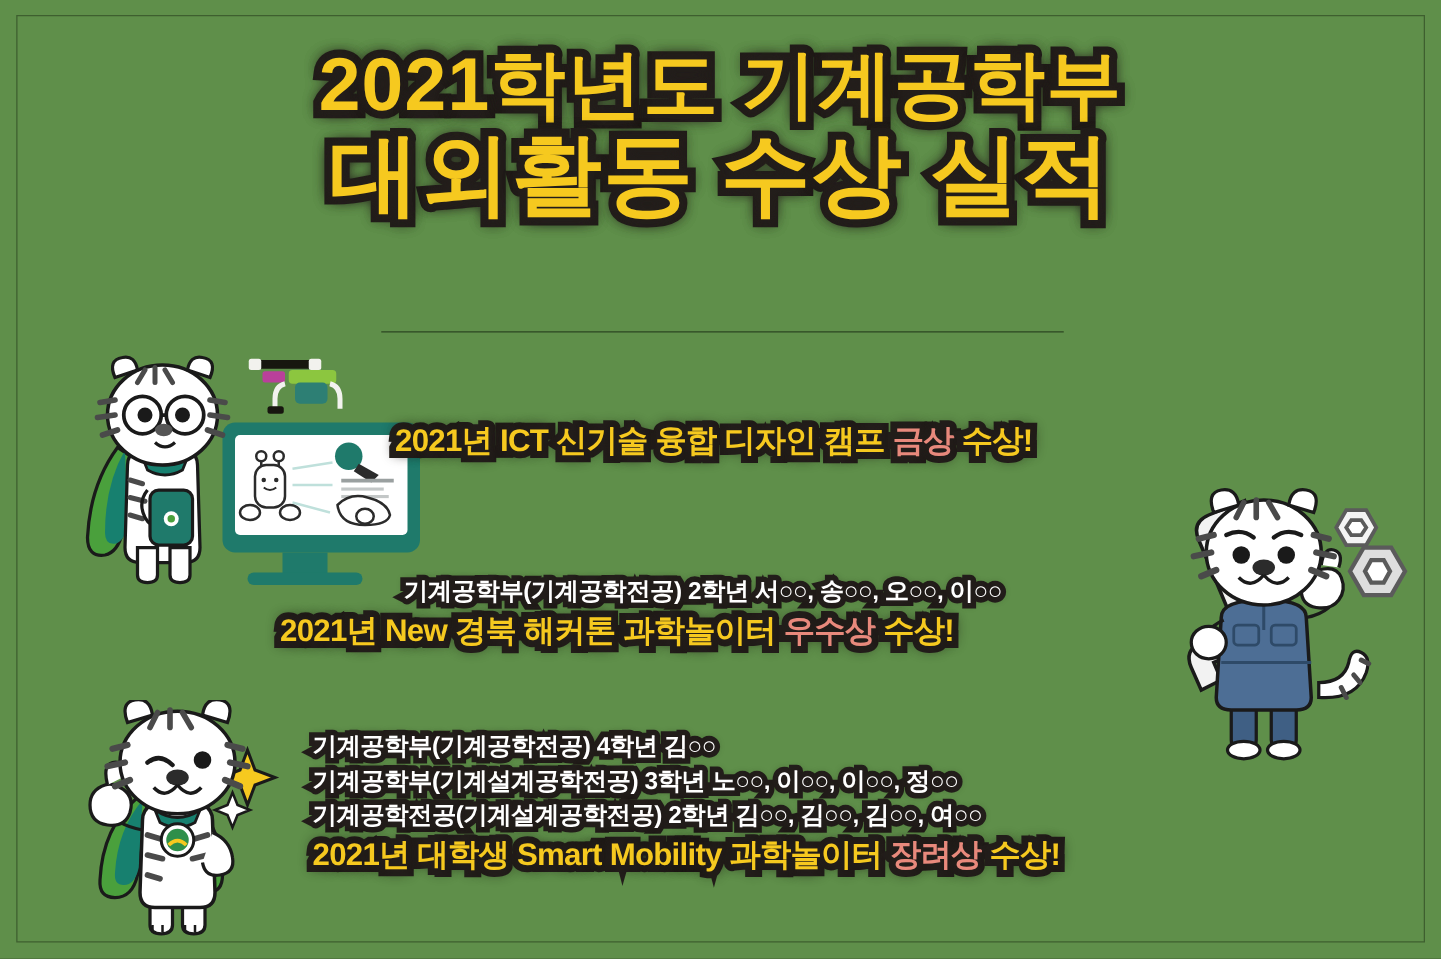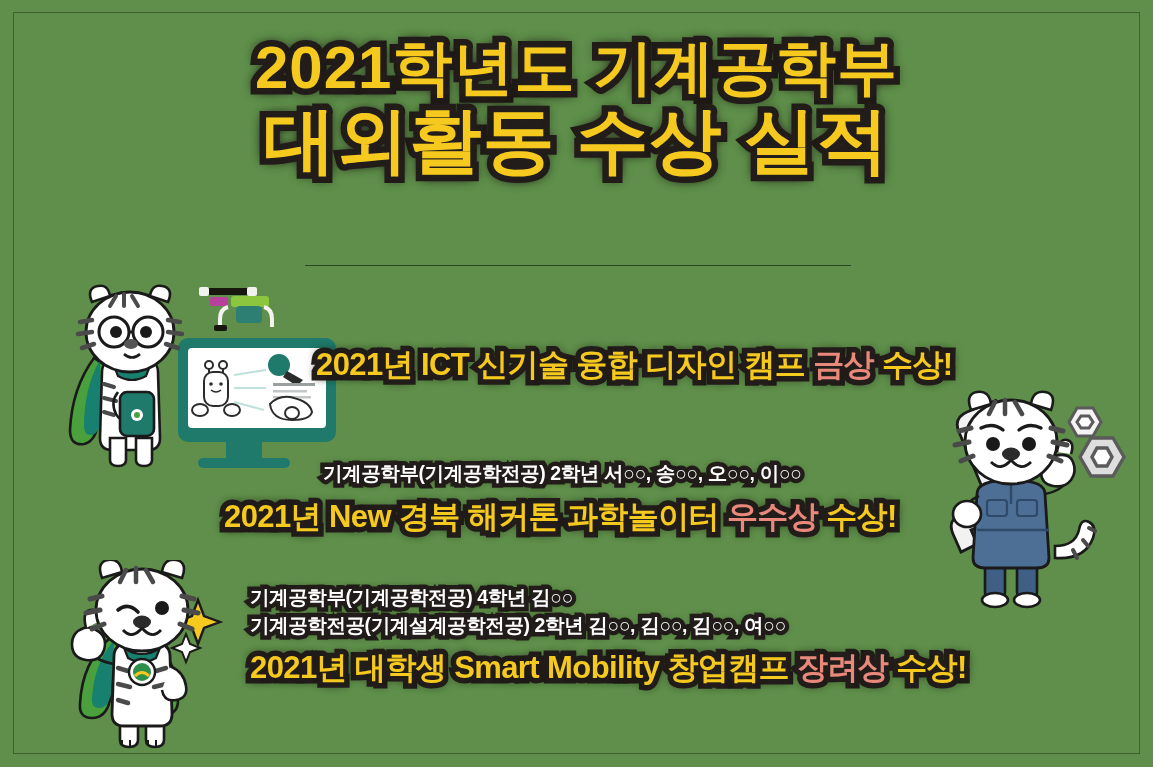--- a/index.html
+++ b/index.html
@@ -76,26 +76,26 @@
     letter-spacing: -0.4px;
     white-space: nowrap;
     line-height: 1.42;
     -webkit-text-stroke: 9px #241f1c;
     paint-order: stroke fill;
     text-shadow: 0 0 6px #241f1c, 0 0 8px #241f1c;
   }
 
   .award {
     display: block;
-    font-size: 31px;
+    font-size: 25px;
     font-weight: 700;
     letter-spacing: -0.6px;
     white-space: nowrap;
     line-height: 1.3;
-    margin-top: 9px;
+    margin-top: 1px;
     color: #F6C91F;
     -webkit-text-stroke: 11px #241f1c;
     paint-order: stroke fill;
     text-shadow: 0 0 8px #241f1c, 0 0 10px #241f1c, 0 0 12px #241f1c;
   }
   .award .hl { color: #E8897C; }
 
   
   #entry-1 { left: 316px; top: 336px; }
   #entry-2 { left: 224px; top: 460px; }
@@ -218,22 +218,23 @@
     <span class="award"><span>2021년 ICT 신기술 융합 디자인 캠프 </span><span class="hl">금상</span><span> 수상!</span></span>
   </div>
 
   <div class="entry" id="entry-2">
     <span class="students">기계공학부(기계공학전공) 2학년 서○○, 송○○, 오○○, 이○○</span>
     <span class="award"><span>2021년 New 경북 해커톤 과학놀이터 </span><span class="hl">우수상</span><span> 수상!</span></span>
   </div>
 
   <div class="entry" id="entry-3">
     <span class="students">기계공학부(기계공학전공) 4학년 김○○</span>
+    <span class="students">기계공학부(기계설계공학전공) 3학년 노○○, 이○○, 이○○, 정○○</span>
     <span class="students">기계공학전공(기계설계공학전공) 2학년 김○○, 김○○, 김○○, 여○○</span>
-    <span class="award"><span>2021년 대학생 Smart Mobility 창업캠프 </span><span class="hl">장려상</span><span> 수상!</span></span>
+    <span class="award"><span>2021년 대학생 Smart Mobility 과학놀이터 </span><span class="hl">장려상</span><span> 수상!</span></span>
   </div>
 
   <div class="art" id="art-mechanic">
     <svg width="230" height="230" viewBox="0 0 230 230">
 
       <g>
         <path d="M172 18 l16 0 l8 14 l-8 14 l-16 0 l-8 -14 z" fill="#f4f4f4" stroke="#5b5b5b" stroke-width="3"></path>
         <path d="M176 26 l8 0 l4 6 l-4 6 l-8 0 l-4 -6 z" fill="#ffffff" stroke="#5b5b5b" stroke-width="3"></path>
       </g>
       <g>

